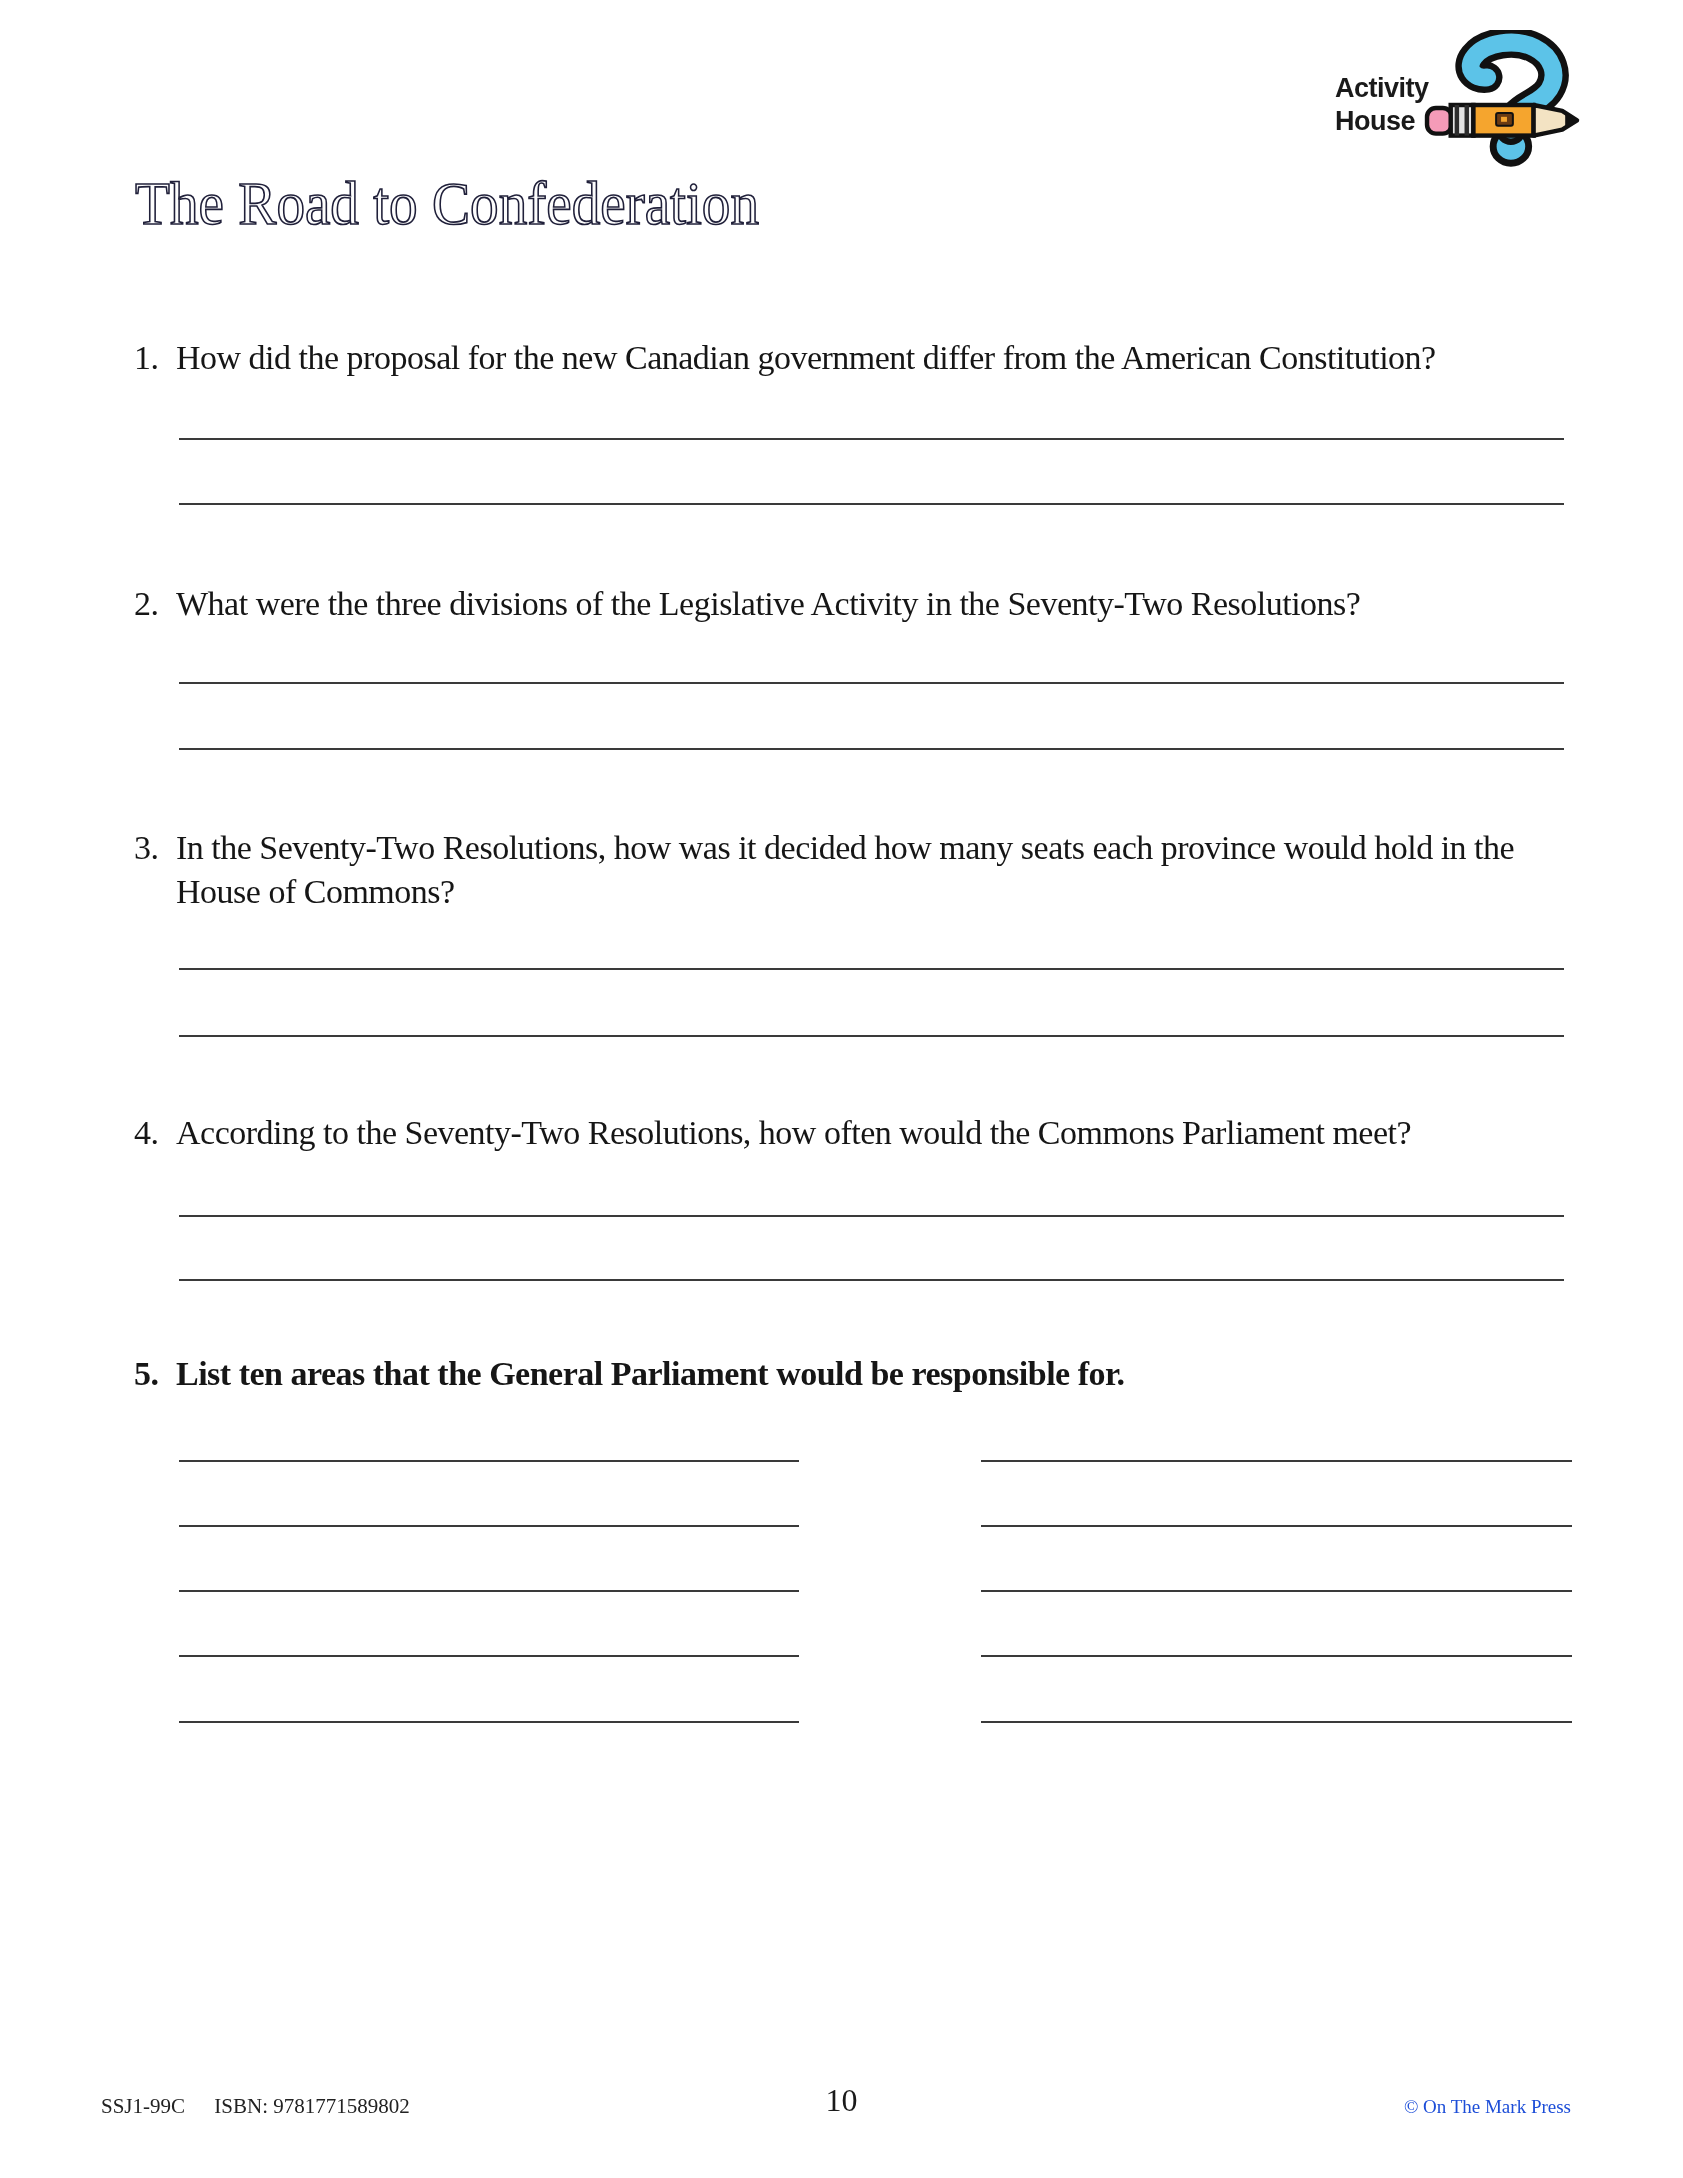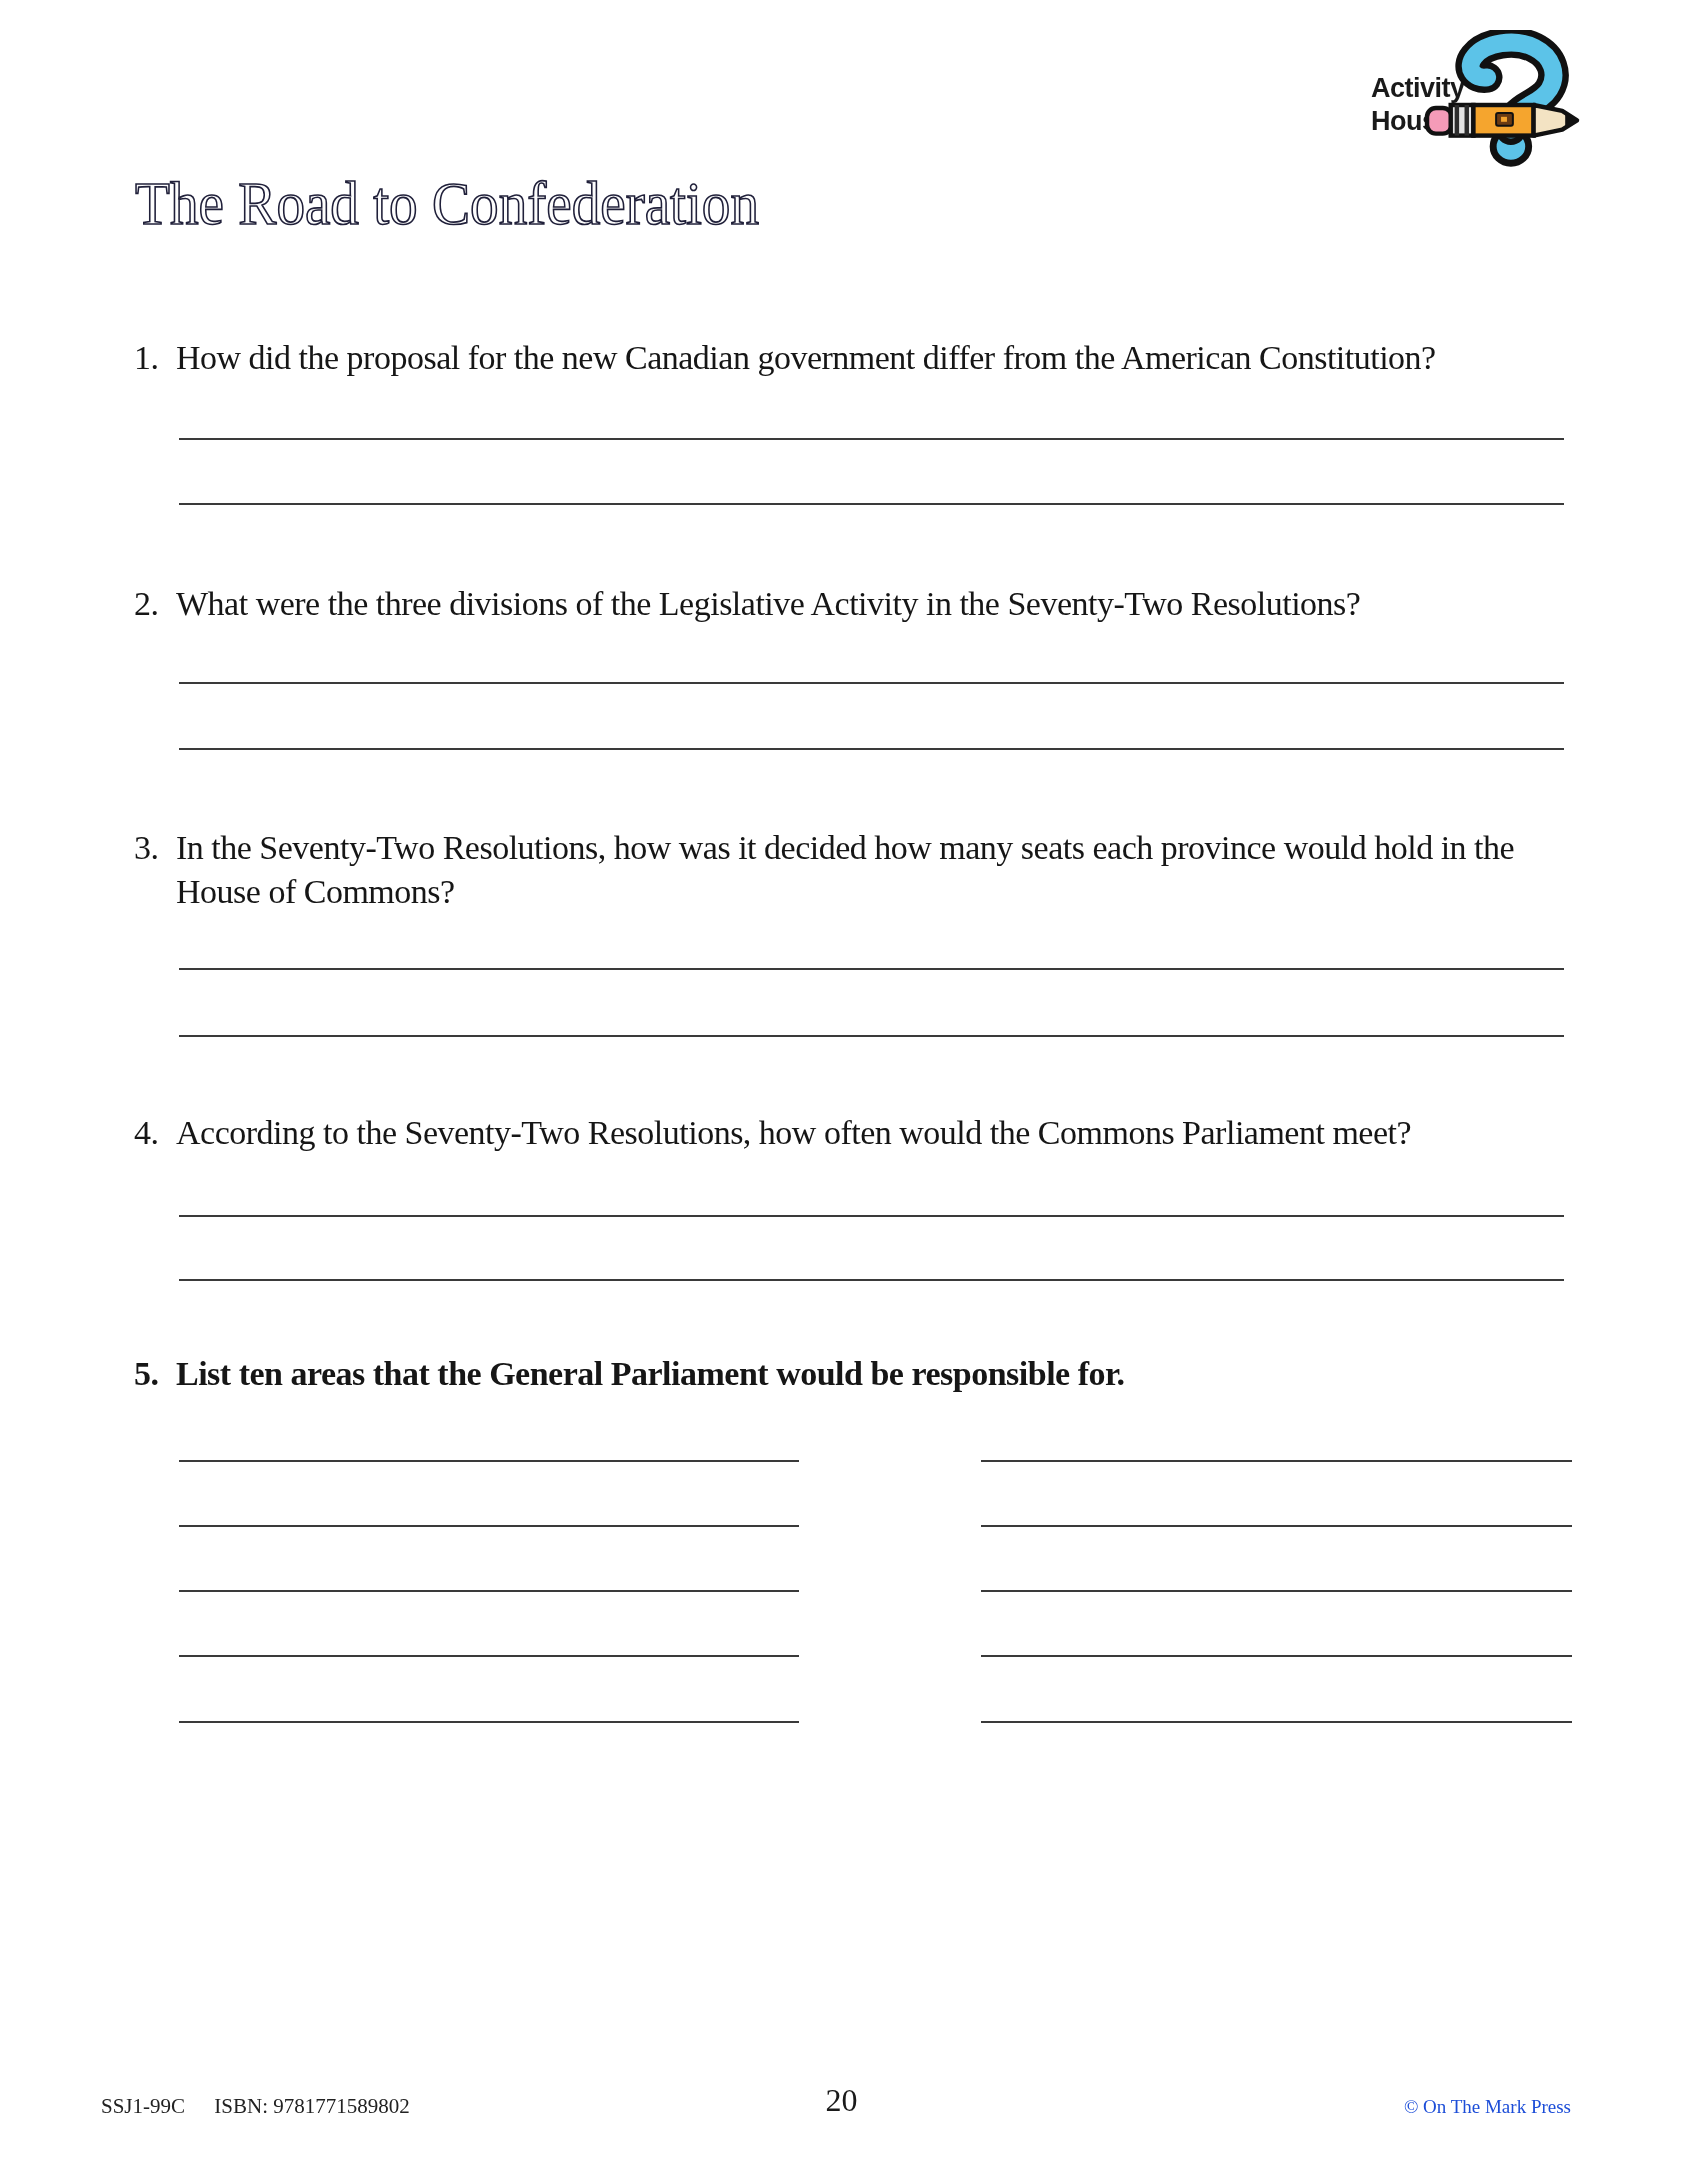--- a/index.html
+++ b/index.html
@@ -24,21 +24,20 @@
   .activity-label {
     position: absolute;
     top: 42px;
     left: 8px;
     font-family: "Liberation Sans", "DejaVu Sans", sans-serif;
     font-weight: bold;
     font-size: 27px;
     line-height: 33px;
     color: #1a1a1a;
     letter-spacing: -0.5px;
-    margin-left: 36px;
   }
   .badge-icon { position: absolute; top: 0px; left: 97px; }
 
   
   .title-wrap { position: absolute; top: 168px; left: 132px; text-align: right; }
 
   
   .instruction {
     position: absolute;
     top: 275px;
@@ -180,17 +179,17 @@
   <div class="aline colR" style="top:1590px"></div>
   <div class="aline colL" style="top:1655px"></div>
   <div class="aline colR" style="top:1655px"></div>
   <div class="aline colL" style="top:1721px"></div>
   <div class="aline colR" style="top:1721px"></div>
 
   <div class="footer-left">
     <span>SSJ1-99C</span>
     <span class="isbn">ISBN: 9781771589802</span>
   </div>
-  <div class="footer-page">20</div>
+  <div class="footer-page">10</div>
   <div class="footer-right">© On The Mark Press</div>
 
 </div>
 
 
 </body></html>

